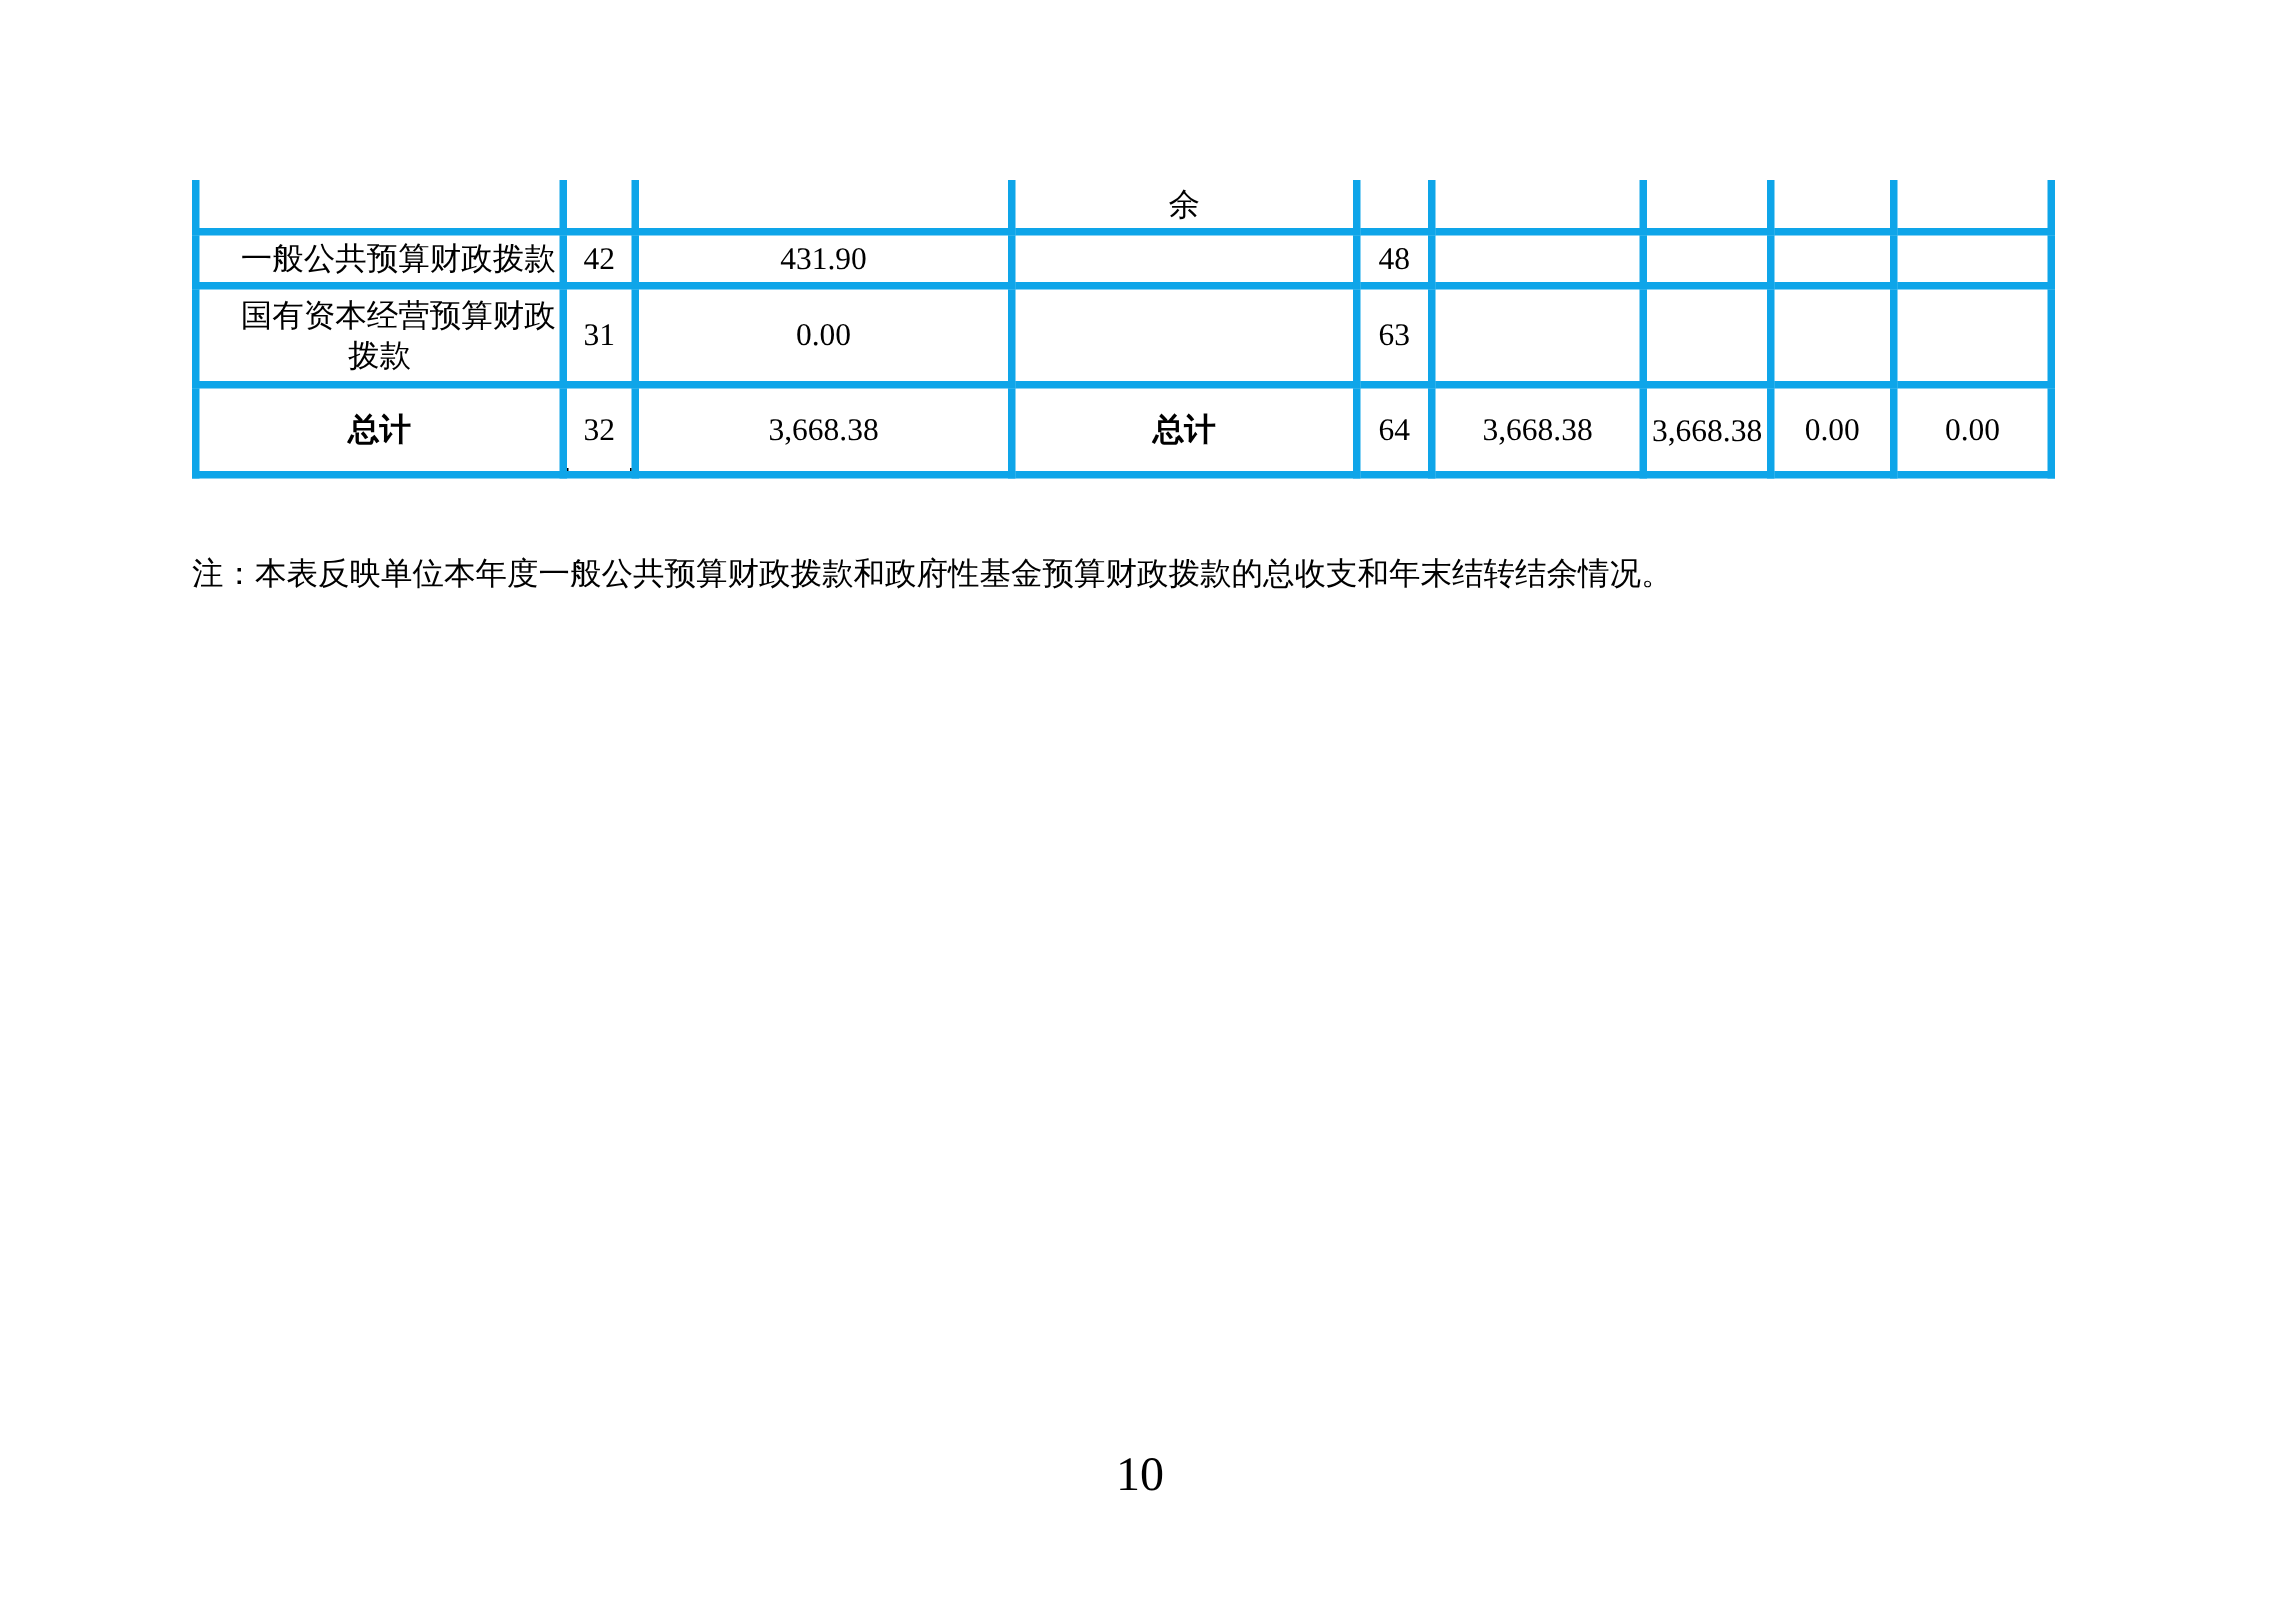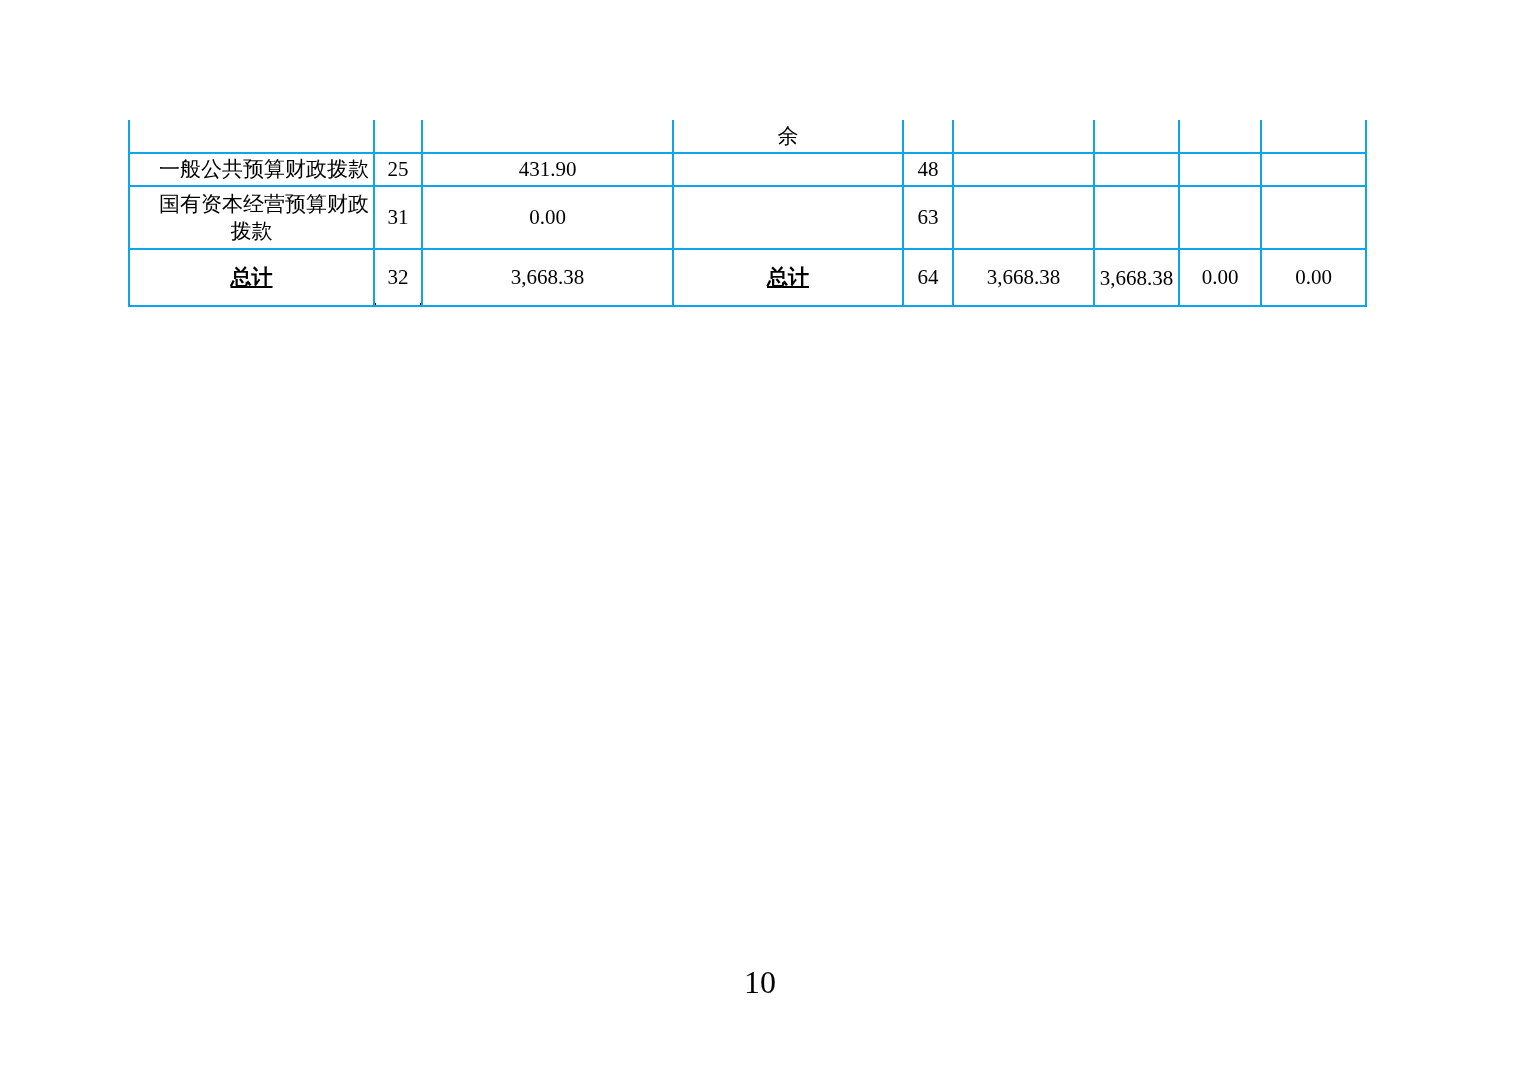--- a/index.html
+++ b/index.html
@@ -22,21 +22,21 @@
     top: 120px;
   }
   table.fin {
     border-collapse: collapse;
     table-layout: fixed;
     width: 1237px;
     font-size: 21px;
     line-height: 27px;
   }
   table.fin td {
-    border: 2px solid #0ea5e9;
+    border: 5px solid #0ea5e9;
     padding: 0;
     vertical-align: middle;
     overflow: hidden;
     text-align: center;
   }
   tr.r-partial td { border-top: none; height: 32px; }
   tr.r-29 td { height: 31px; }
   tr.r-30 td { height: 54px; }
   tr.r-31 td { height: 61px; }
   tr.r-total td { height: 55px; }
@@ -54,21 +54,20 @@
   td.wrap-num {
     padding: 0 9px;
     word-break: break-all;
     line-height: 26px;
   }
   tr.r-total td.total-label {
     font-weight: bold;
     text-align: center;
     text-indent: 0;
     padding: 0;
-    text-decoration: underline;
   }
   td.marker-cell { position: relative; }
   .page-break-marker {
     position: absolute;
     left: -1px;
     right: -1px;
     bottom: -6px;
     height: 5px;
     background: transparent;
     border-left: 2px solid #000;
@@ -119,21 +118,21 @@
         <td class="left-pad">余</td>
         <td></td>
         <td></td>
         <td class="wrap-num"></td>
         <td></td>
         <td></td>
       </tr>
 
       <tr class="r-29">
         <td class="name">一般公共预算财政拨款</td>
-        <td>25</td>
+        <td>42</td>
         <td>431.90</td>
         <td></td>
         <td>48</td>
         <td></td>
         <td class="wrap-num"></td>
         <td></td>
         <td></td>
       </tr>
 
 
@@ -160,16 +159,17 @@
         <td>64</td>
         <td>3,668.38</td>
         <td class="wrap-num">3,668.38</td>
         <td>0.00</td>
         <td>0.00</td>
       </tr>
     </tbody>
       </table>
   </div>
 
+  <div class="note">注：本表反映单位本年度一般公共预算财政拨款和政府性基金预算财政拨款的总收支和年末结转结余情况。</div>
 
   <div class="page-number">10</div>
 
 </div>
 
 </body></html>

